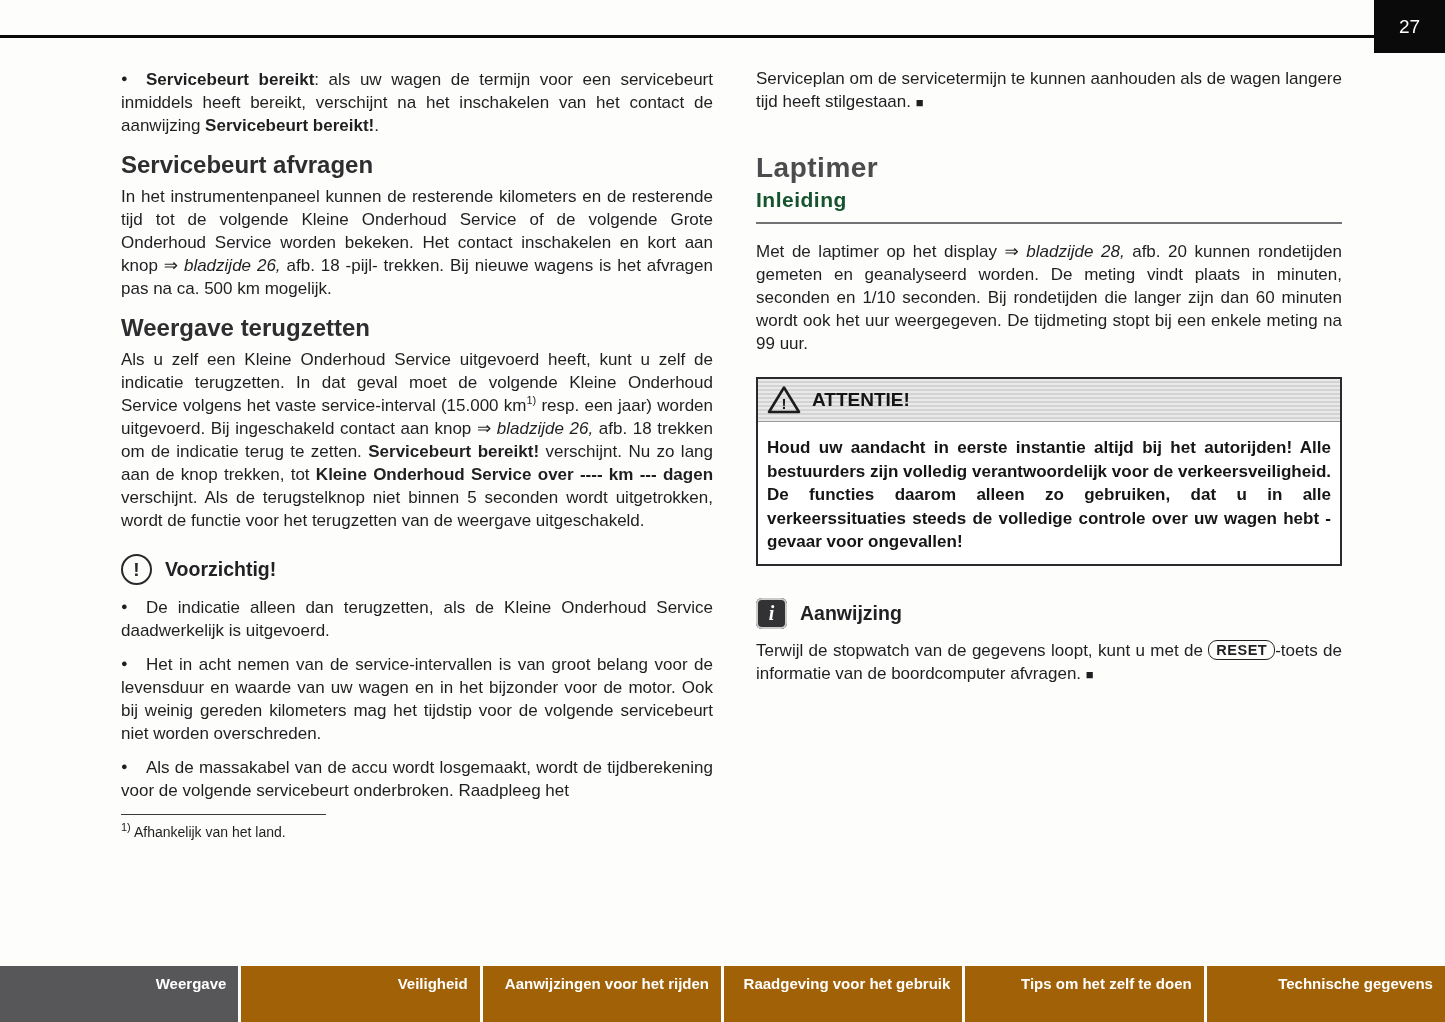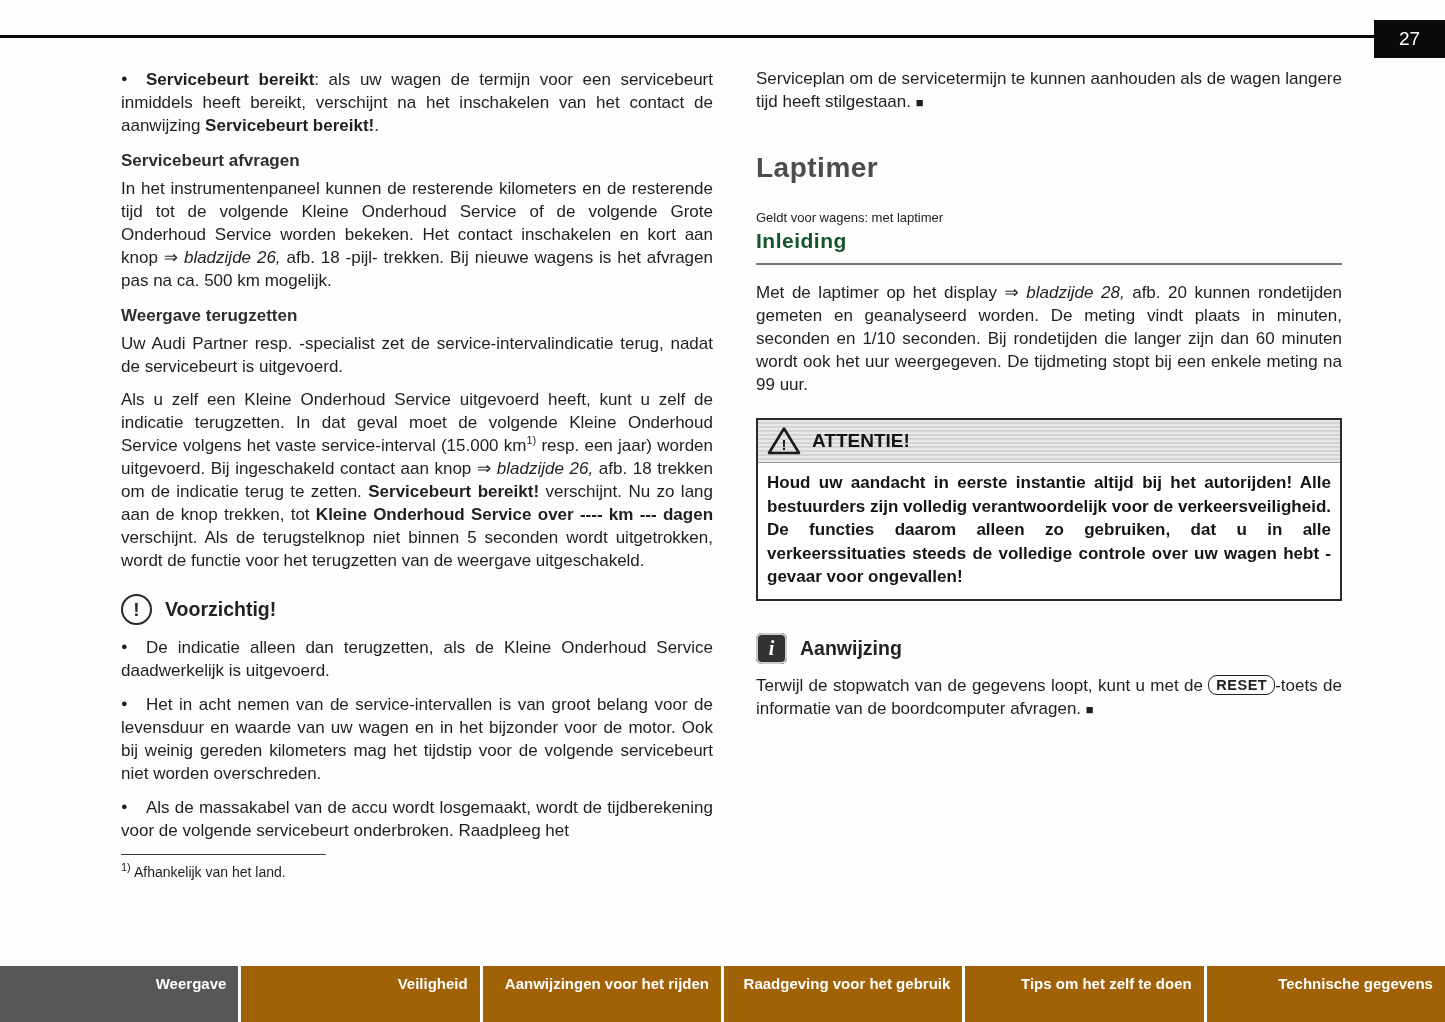--- a/index.html
+++ b/index.html
@@ -4,37 +4,37 @@
 <style>
   * { margin:0; padding:0; box-sizing:border-box; }
   body {
     width:1445px; height:1022px; position:relative; overflow:hidden;
     background:#fdfdfc; color:#1f1f21;
     font-family:"Liberation Sans", sans-serif;
   }
   
   .topbar { position:absolute; top:0; left:0; right:0; height:38px; border-bottom:3px solid #0a0a0a; background:#fdfdfc; }
   .pagenum-box {
-    position:absolute; top:0; right:0; width:71px; height:38px; background:#0a0a0a;
-    color:#ffffff; font-size:19px; display:flex; align-items:center; justify-content:center;margin-top:20px;
+    position:absolute; top:0; right:0; width:71px; height:53px; background:#0a0a0a;
+    color:#ffffff; font-size:19px; display:flex; align-items:center; justify-content:center;
   }
   
   .columns { position:absolute; top:41px; left:0; right:0; bottom:58px; display:flex; }
   .col { padding-top:26px; }
   .col-left  { width:592px; margin-left:121px; }
   .col-right { width:586px; margin-left:43px; }
 
   .para { font-size:17px; line-height:23px; text-align:justify; margin-bottom:10px; }
   .b { font-weight:bold; }
   .i { font-style:italic; }
   sup { font-size:11px; line-height:0; }
   .dot { display:inline-block; width:25px; font-size:11px; vertical-align:3px; }
   .endmark { font-size:13px; }
 
-  h3.sec { font-size:17px; font-weight:bold; color:#2e2e30; margin:14px 0 6px; }
+  h3.sec { font-size:24px; font-weight:bold; color:#2e2e30; margin:14px 0 6px; }
 
   
   .note-head { display:flex; align-items:center; gap:13px; margin:22px 0 10px; }
   .note-head .title { font-size:19.5px; font-weight:bold; color:#222224; }
   .caution-icon {
     width:31px; height:31px; border:2.5px solid #29292b; border-radius:50%;
     display:flex; align-items:center; justify-content:center;
     font-weight:bold; font-size:19px; color:#29292b; flex:none;
   }
   .info-icon {
@@ -61,21 +61,21 @@
   .after-rule { margin-top:16px; }
 
   
   .warn-box { border:2px solid #2a2a2c; margin-top:22px; background:#fff; }
   .warn-header {
     display:flex; align-items:center; gap:11px; padding:6px 9px;
     background:repeating-linear-gradient(180deg,#e9e9e9 0 2px,#d3d3d3 2px 4px);
     border-bottom:1px solid #9a9a9c;
   }
   .warn-header .title { font-size:19px; font-weight:bold; color:#151517; }
-  .warn-body { padding:8px 9px 10px; font-size:17px; font-weight:bold; line-height:23.5px; text-align:justify; color:#151517; }
+  .warn-body { padding:14px 9px 10px; font-size:17px; font-weight:bold; line-height:23.5px; text-align:justify; color:#151517; }
 
   
   .keycap {
     display:inline-block; border:1.6px solid #222224; border-radius:9px;
     padding:0 7px; font-size:14.5px; line-height:18px; letter-spacing:0.5px; white-space:nowrap;
     vertical-align:1px;
     font-weight:bold;
   }
 
   
@@ -95,21 +95,20 @@
 <main class="columns">
 
   <section class="col col-left">
 
     <p class="para"><span class="dot">●</span><span class="b">Servicebeurt bereikt</span><span>: als uw wagen de termijn voor een servicebeurt inmiddels heeft bereikt, verschijnt na het inschakelen van het contact de aanwijzing </span><span class="b">Servicebeurt bereikt!</span><span>.</span></p>
 
     <h3 class="sec">Servicebeurt afvragen</h3>
     <p class="para"><span>In het instrumentenpaneel kunnen de resterende kilometers en de resterende tijd tot de volgende Kleine Onderhoud Service of de volgende Grote Onderhoud Service worden bekeken. Het contact inschakelen en kort aan knop </span><span>⇒ </span><span class="i">bladzijde 26,</span><span> afb. 18 -pijl- trekken. Bij nieuwe wagens is het afvragen pas na ca. 500 km mogelijk.</span></p>
 
     <h3 class="sec">Weergave terugzetten</h3>
-    <p class="para">Uw Audi Partner resp. -specialist zet de service-intervalindicatie terug, nadat de servicebeurt is uitgevoerd.</p>
     <p class="para"><span>Als u zelf een Kleine Onderhoud Service uitgevoerd heeft, kunt u zelf de indicatie terugzetten. In dat geval moet de volgende Kleine Onderhoud Service volgens het vaste service-interval (15.000 km</span><sup>1)</sup><span> resp. een jaar) worden uitgevoerd. Bij ingeschakeld contact aan knop </span><span>⇒ </span><span class="i">bladzijde 26,</span><span> afb. 18 trekken om de indicatie terug te zetten. </span><span class="b">Servicebeurt bereikt!</span><span> verschijnt. Nu zo lang aan de knop trekken, tot </span><span class="b">Kleine Onderhoud Service over ---- km --- dagen</span><span> verschijnt. Als de terugstelknop niet binnen 5 seconden wordt uitgetrokken, wordt de functie voor het terugzetten van de weergave uitgeschakeld.</span></p>
 
     <div class="note-head">
       <span class="caution-icon">
           <span>!</span>
         </span>
       <span class="title">Voorzichtig!</span>
     </div>
 
     <p class="para"><span class="dot">●</span><span>De indicatie alleen dan terugzetten, als de Kleine Onderhoud Service daadwerkelijk is uitgevoerd.</span></p>
@@ -122,21 +121,20 @@
     </div>
 
   </section>
 
   <section class="col col-right">
 
     <p class="para first-para"><span>Serviceplan om de servicetermijn te kunnen aanhouden als de wagen langere tijd heeft stilgestaan. </span><span class="endmark">■</span></p>
 
     <h1 class="laptimer-title">Laptimer</h1>
 
-    <p class="applies">Geldt voor wagens: met laptimer</p>
 
     <h2 class="inleiding-title">Inleiding</h2>
 
     <p class="para after-rule"><span>Met de laptimer op het display </span><span>⇒ </span><span class="i">bladzijde 28,</span><span> afb. 20 kunnen rondetijden gemeten en geanalyseerd worden. De meting vindt plaats in minuten, seconden en 1/10 seconden. Bij rondetijden die langer zijn dan 60 minuten wordt ook het uur weergegeven. De tijdmeting stopt bij een enkele meting na 99 uur.</span></p>
 
     <div class="warn-box">
       <div class="warn-header">
         <svg class="warn-tri" viewBox="0 0 34 30">
           <polygon points="17,2.5 32,27 2,27" fill="none" stroke="#1c1c1e" stroke-width="2.6" stroke-linejoin="round"></polygon>
           <text x="17" y="23.5" text-anchor="middle" font-size="15" font-weight="bold" fill="#1c1c1e">!</text>

